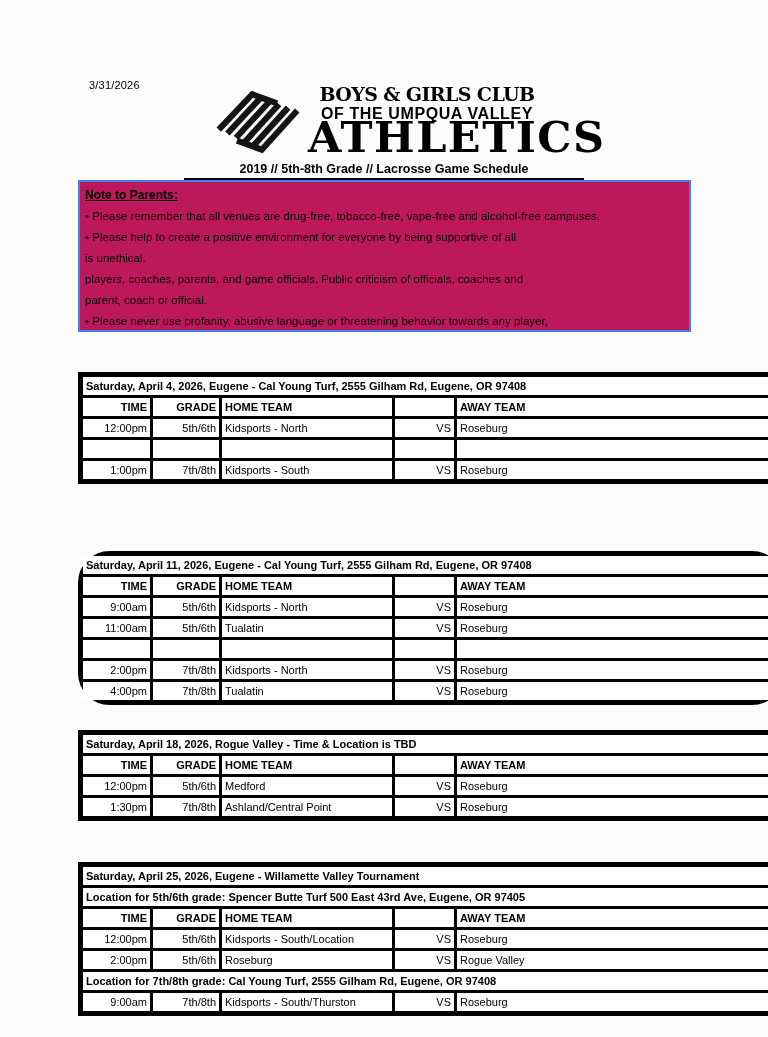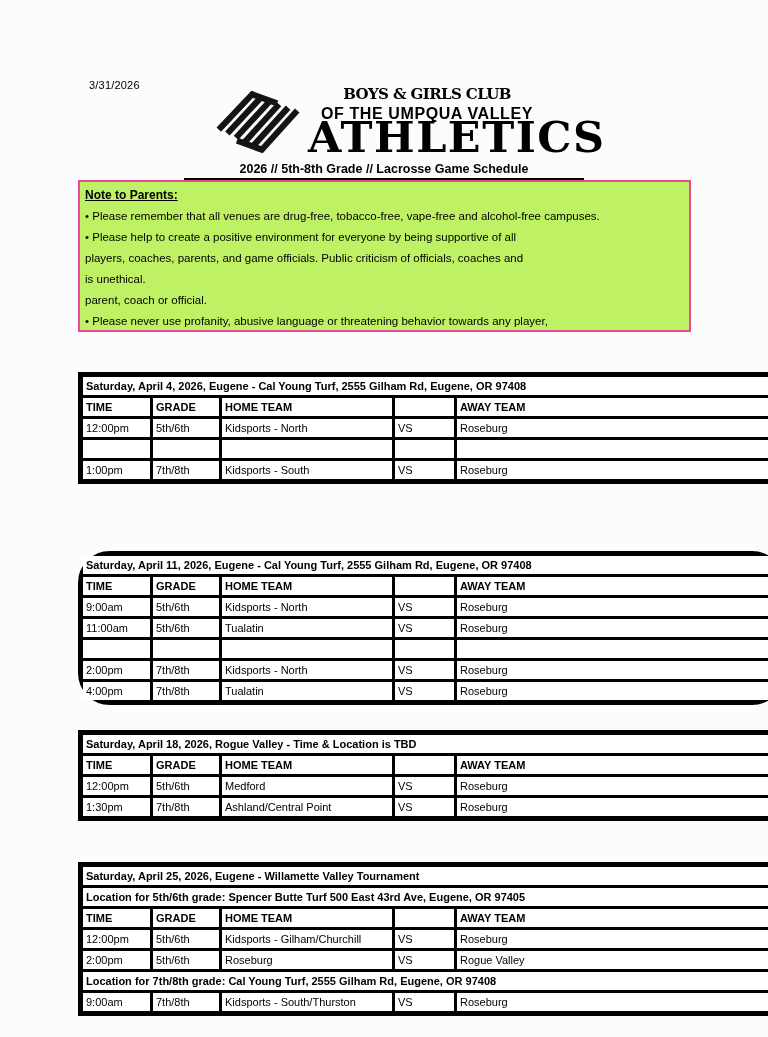--- a/index.html
+++ b/index.html
@@ -19,21 +19,21 @@
     font-size: 11px; letter-spacing: 0.2px;
   }
   .logo-row {
     position: absolute; left: 214px; top: 84px;
     display: flex; align-items: flex-start;
   }
   .logo-mark { display: block; margin-top: 2px; }
   .logo-text { margin-left: 6px; width: 238px; text-align: center; }
   .logo-l1 {
     font-family: "DejaVu Serif", serif; font-weight: bold;
-    font-size: 15px; line-height: 21px; letter-spacing: -0.6px;
+    font-size: 19px; line-height: 21px; letter-spacing: -0.6px;
     white-space: nowrap;
   }
   .logo-l2 {
     font-family: "Liberation Sans", sans-serif; font-weight: bold;
     font-size: 16px; line-height: 17px; letter-spacing: 0.6px;
     white-space: nowrap;
   }
   .logo-l3 {
     font-family: "DejaVu Serif", serif; font-weight: bold;
     font-size: 43px; line-height: 31px; letter-spacing: 1.5px;
@@ -49,22 +49,22 @@
     min-width: 400px;
     font-size: 12.5px; font-weight: bold;
     padding-bottom: 2px;
     border-bottom: 3px solid #000;
   }
 
   
   .note-box {
     position: absolute; left: 78px; top: 180px;
     width: 613px; height: 152px;
-    border: 2px solid #ec4899;
-    background: #bef264;
+    border: 2px solid #3b82f6;
+    background: #be185d;
     padding: 3px 8px 2px 5px;
     font-size: 11.5px; line-height: 21px;
   }
   .note-heading {
     font-weight: bold; text-decoration: underline;
     font-size: 12px;
   }
   .note-line .b, .b { font-weight: normal; }
 
   
@@ -88,21 +88,21 @@
   col.c-vs    { width: 59px; }
   col.c-away  { width: auto; }
   table.sched td {
     background: #fff;
     font-size: 11px; line-height: 14px;
     padding: 2px 3px;
     white-space: nowrap; overflow: hidden;
   }
   td.title-cell { font-weight: bold; font-size: 11.5px; }
   tr.cols td { font-weight: bold; }
-  td.center { text-align: left; padding-left: 0; padding-right: 0; }
+  td.center { text-align: right; padding-left: 0; padding-right: 0; }
   td.gray { background: #d8d8d8; }
   td.subhead { font-weight: bold; font-size: 11.5px; }
   td.spc { line-height: 13px; }
 </style>
 </head>
 <body>
 
 <div class="page">
 
   <div class="doc-date">3/31/2026</div>
@@ -121,30 +121,30 @@
       </svg>
     </span>
     <div class="logo-text">
       <div class="logo-l1">BOYS &amp; GIRLS CLUB</div>
       <div class="logo-l2">OF THE UMPQUA VALLEY</div>
       <div class="logo-l3">ATHLETICS</div>
     </div>
   </div>
 
   <div class="title-wrap">
-    <span class="doc-title">2026 // 5th-8th Grade // Lacrosse Game Schedule</span>
+    <span class="doc-title">2019 // 5th-8th Grade // Lacrosse Game Schedule</span>
   </div>
 
   <div class="note-box">
     <div class="note-heading">Note to Parents:</div>
     <div id="note-lines">
         <div class="note-line"><span>• Please remember that all venues are </span><span class="b">drug-free, tobacco-free, vape-free</span><span> and </span><span class="b">alcohol-free</span><span> campuses.</span></div>
         <div class="note-line"><span>• Please help to create a positive environment for everyone by being supportive of all</span></div>
+        <div class="note-line"><span>is unethical.</span></div>
         <div class="note-line"><span>players, coaches, parents, and game officials. Public criticism of officials, coaches and</span></div>
-        <div class="note-line"><span>is unethical.</span></div>
         <div class="note-line"><span>parent, coach or official.</span></div>
         <div class="note-line"><span>• Please never use profanity, abusive language or threatening behavior towards any player,</span></div>
       </div>
   </div>
 
   <div id="tables">
       <table class="sched t0">
         <colgroup>
           <col class="c-time">
           <col class="c-grade">
@@ -295,21 +295,21 @@
           <tr class="cols">
             <td class="center">TIME</td>
             <td class="center">GRADE</td>
             <td>HOME TEAM</td>
             <td>&nbsp;</td>
             <td>AWAY TEAM</td>
           </tr>
           <tr class="game">
             <td class="center">12:00pm</td>
             <td class="center">5th/6th</td>
-            <td>Kidsports - Gilham/Churchill</td>
+            <td>Kidsports - South/Location</td>
             <td class="center b">VS</td>
             <td>Roseburg</td>
           </tr>
           <tr class="game">
             <td class="center">2:00pm</td>
             <td class="center">5th/6th</td>
             <td>Roseburg</td>
             <td class="center b">VS</td>
             <td>Rogue Valley</td>
           </tr>

